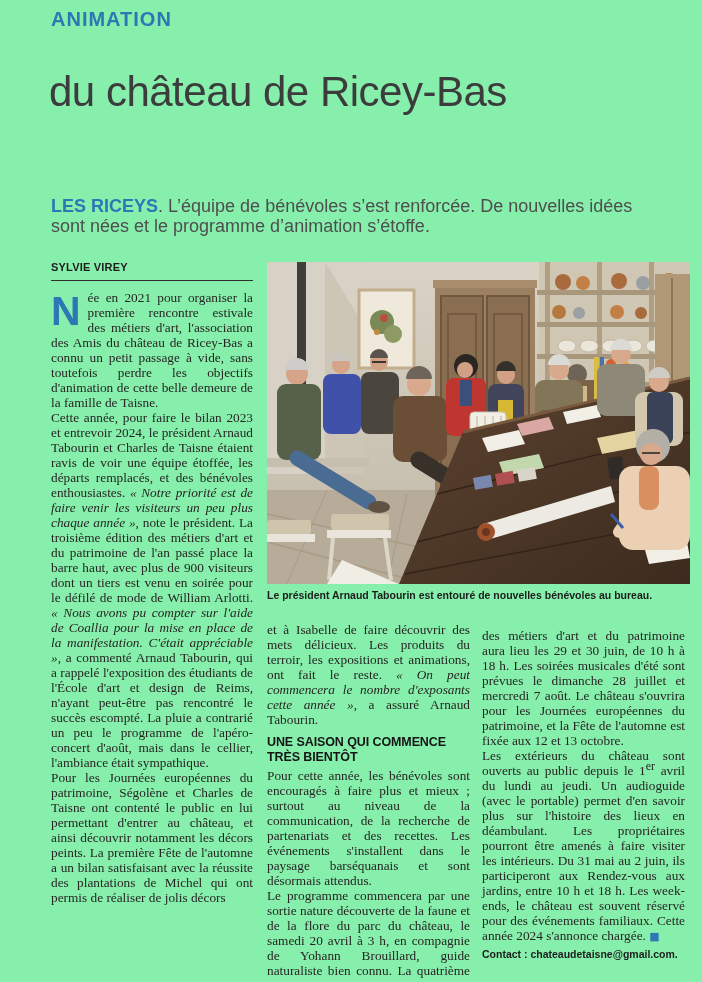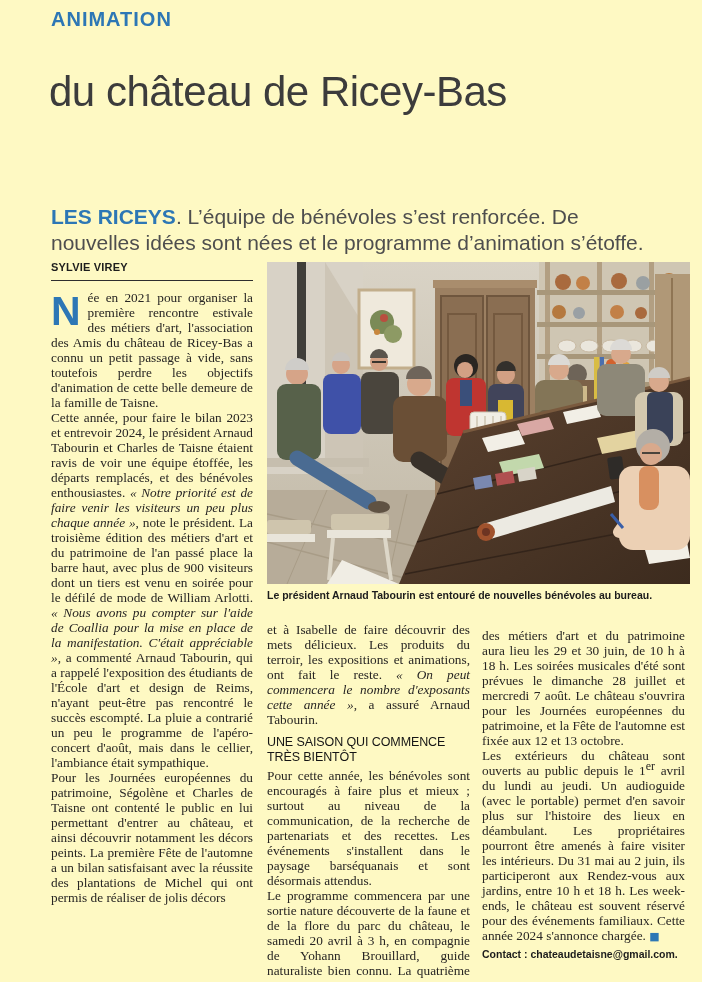--- a/index.html
+++ b/index.html
@@ -1,43 +1,43 @@
 <!DOCTYPE html>
 <html lang="fr"><head>
 <meta charset="utf-8">
 <style>
   html,body{margin:0;padding:0;background:#ffffff;}
-  .page{position:relative;width:702px;height:982px;background:#fef9c3;overflow:hidden;
+  .page{position:relative;width:702px;height:982px;background:#86efac;overflow:hidden;
         font-family:"Liberation Sans",sans-serif;}
   .kicker{position:absolute;left:51px;top:8px;font-weight:bold;font-size:20px;
           letter-spacing:1px;color:#2d77b5;}
   .title{position:absolute;left:49px;top:64px;color:#3c3c3c;font-size:42px;
          line-height:56px;letter-spacing:-0.5px;font-weight:400;}
-  .lead{position:absolute;left:51px;top:204px;width:612px;font-size:21px;
-        line-height:26px;color:#4e4e4e;}
+  .lead{position:absolute;left:51px;top:196px;width:612px;font-size:18px;
+        line-height:20px;color:#4e4e4e;}
   .lead .lead-label{color:#2d77b5;font-weight:bold;}
   .byline{position:absolute;left:51px;top:261px;width:202px;font-size:11px;
           font-weight:bold;color:#1d1d1d;letter-spacing:0.2px;
           border-bottom:1.5px solid #2e2e2e;padding-bottom:7px;}
   .photo-wrap{position:absolute;left:267px;top:262px;width:423px;height:322px;overflow:hidden;}
   .photo-wrap svg{display:block;}
   .caption{position:absolute;left:267px;top:589px;width:423px;font-size:10.5px;
            font-weight:bold;color:#1c1c1c;}
   .col{position:absolute;font-family:"Liberation Serif",serif;font-size:13.3px;
        line-height:15px;color:#272523;text-align:justify;hyphens:auto;-webkit-hyphens:auto;}
   .col-left{left:51px;top:290px;width:202px;}
   .col-middle{left:267px;top:622px;width:203px;}
   .col-right{left:482px;top:628px;width:203px;}
   .body-p{margin:0;}
   .it{font-style:italic;}
   .sup{vertical-align:super;font-size:12px;line-height:0;}
   .endmark{color:#2d77b5;font-size:11px;font-family:"DejaVu Sans",sans-serif;}
   .dropcap{float:left;font-family:"Liberation Sans",sans-serif;font-weight:bold;
            color:#2d77b5;font-size:41px;line-height:38px;padding:2px 7px 0 0;}
-  .subhead{font-family:"Liberation Sans",sans-serif;font-weight:normal;font-size:12.5px;
+  .subhead{font-family:"Liberation Sans",sans-serif;font-weight:bold;font-size:12.5px;
            letter-spacing:-0.1px;color:#151515;margin:8px 0 3px 0;text-align:left;}
   .contact{margin-top:3px;font-family:"Liberation Sans",sans-serif;font-weight:bold;
            font-size:10.5px;color:#1c1c1c;text-align:left;}
 </style>
 </head>
 <body>
 
 <div class="page">
 
   <div class="kicker">ANIMATION</div>

